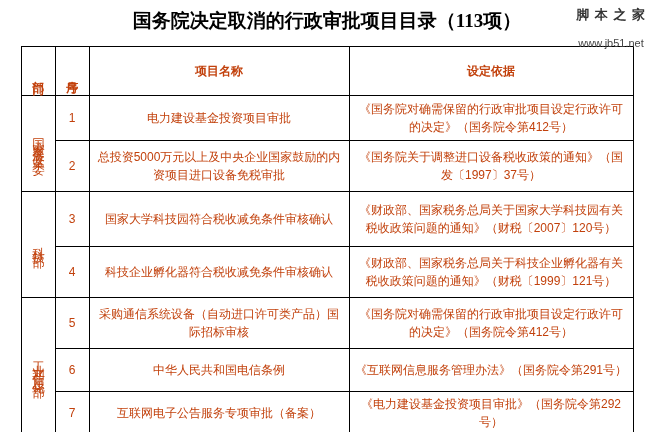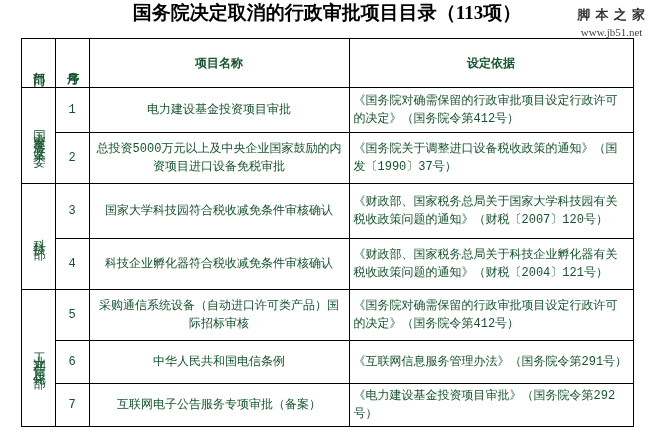--- a/index.html
+++ b/index.html
@@ -15,66 +15,67 @@
     position: relative;
   }
   .page {
     width: 654px;
     height: 432px;
     position: relative;
     box-sizing: border-box;
   }
   .title-bar {
     position: relative;
+    padding-top: 8px;
     height: 34px;
   }
   .doc-title {
     text-align: center;
     font-size: 19px;
     font-weight: bold;
     letter-spacing: 0px;
     color: #000;
     font-family: "Liberation Serif", "DejaVu Serif", serif;
     line-height: 26px;
   }
   .watermark {
     position: absolute;
     right: 8px;
     top: 6px;
     text-align: center;
     color: #555;
-    font-family: Liberation Serif, serif;
+    font-family: Liberation Sans, sans-serif;
   }
   .watermark .wm-main {
     font-size: 13px;
     color: #333;
     letter-spacing: 1px;
     display: block;
     font-weight: bold;
   }
   .watermark .wm-sub {
     font-size: 11px;
     color: #444;
     display: block;
-    margin-top: 2px;
+    margin-top: 13px;
   }
   table.main {
     border-collapse: collapse;
     margin: 4px auto 0 auto;
     width: 612px;
     table-layout: fixed;
     background: #fff;
   }
   table.main td, table.main th {
     border: 1px solid #000;
     padding: 3px 4px;
     font-size: 12px;
-    color: #14532d;
+    color: #c2410c;
     vertical-align: middle;
-    font-family: Liberation Mono, monospace;
+    font-family: Liberation Sans, sans-serif;
   }
   .col-dept { width: 34px; }
   .col-num { width: 34px; }
   .col-name { width: 260px; }
   .col-basis { width: 284px; }
 
   thead th {
     text-align: center;
     font-weight: bold;
     font-size: 13px;
@@ -102,21 +103,21 @@
     text-align: center;
     font-size: 12.5px;
   }
   td.name {
     text-align: center;
     line-height: 1.5;
     padding-left: 6px;
     padding-right: 4px;
   }
   td.basis {
-    text-align: left;
+    text-align: center;
     line-height: 1.5;
     padding-left: 5px;
     padding-right: 4px;
   }
   tr.r1 td { height: 38px; }
   tr.r2 td { height: 44px; }
   tr.r3 td { height: 48px; }
   tr.r4 td { height: 44px; }
   tr.r5 td { height: 44px; }
   tr.r6 td { height: 36px; }
@@ -153,32 +154,32 @@
     <tbody>
       <tr class="r1">
         <td class="dept" rowspan="2"><span class="vert">国家发展改革委</span></td>
         <td class="num">1</td>
         <td class="name">电力建设基金投资项目审批</td>
         <td class="basis">《国务院对确需保留的行政审批项目设定行政许可的决定》（国务院令第412号）</td>
       </tr>
       <tr class="r2">
         <td class="num">2</td>
         <td class="name">总投资5000万元以上及中央企业国家鼓励的内资项目进口设备免税审批</td>
-        <td class="basis">《国务院关于调整进口设备税收政策的通知》（国发〔1990〕37号）</td>
+        <td class="basis">《国务院关于调整进口设备税收政策的通知》（国发〔1997〕37号）</td>
       </tr>
       <tr class="r3">
         <td class="dept" rowspan="2"><span class="vert">科技部</span></td>
         <td class="num">3</td>
         <td class="name">国家大学科技园符合税收减免条件审核确认</td>
         <td class="basis">《财政部、国家税务总局关于国家大学科技园有关税收政策问题的通知》（财税〔2007〕120号）</td>
       </tr>
       <tr class="r4">
         <td class="num">4</td>
         <td class="name">科技企业孵化器符合税收减免条件审核确认</td>
-        <td class="basis">《财政部、国家税务总局关于科技企业孵化器有关税收政策问题的通知》（财税〔2004〕121号）</td>
+        <td class="basis">《财政部、国家税务总局关于科技企业孵化器有关税收政策问题的通知》（财税〔1999〕121号）</td>
       </tr>
       <tr class="r5">
         <td class="dept" rowspan="3"><span class="vert">工业和信息化部</span></td>
         <td class="num">5</td>
         <td class="name">采购通信系统设备（自动进口许可类产品）国际招标审核</td>
         <td class="basis">《国务院对确需保留的行政审批项目设定行政许可的决定》（国务院令第412号）</td>
       </tr>
       <tr class="r6">
         <td class="num">6</td>
         <td class="name">中华人民共和国电信条例</td>

